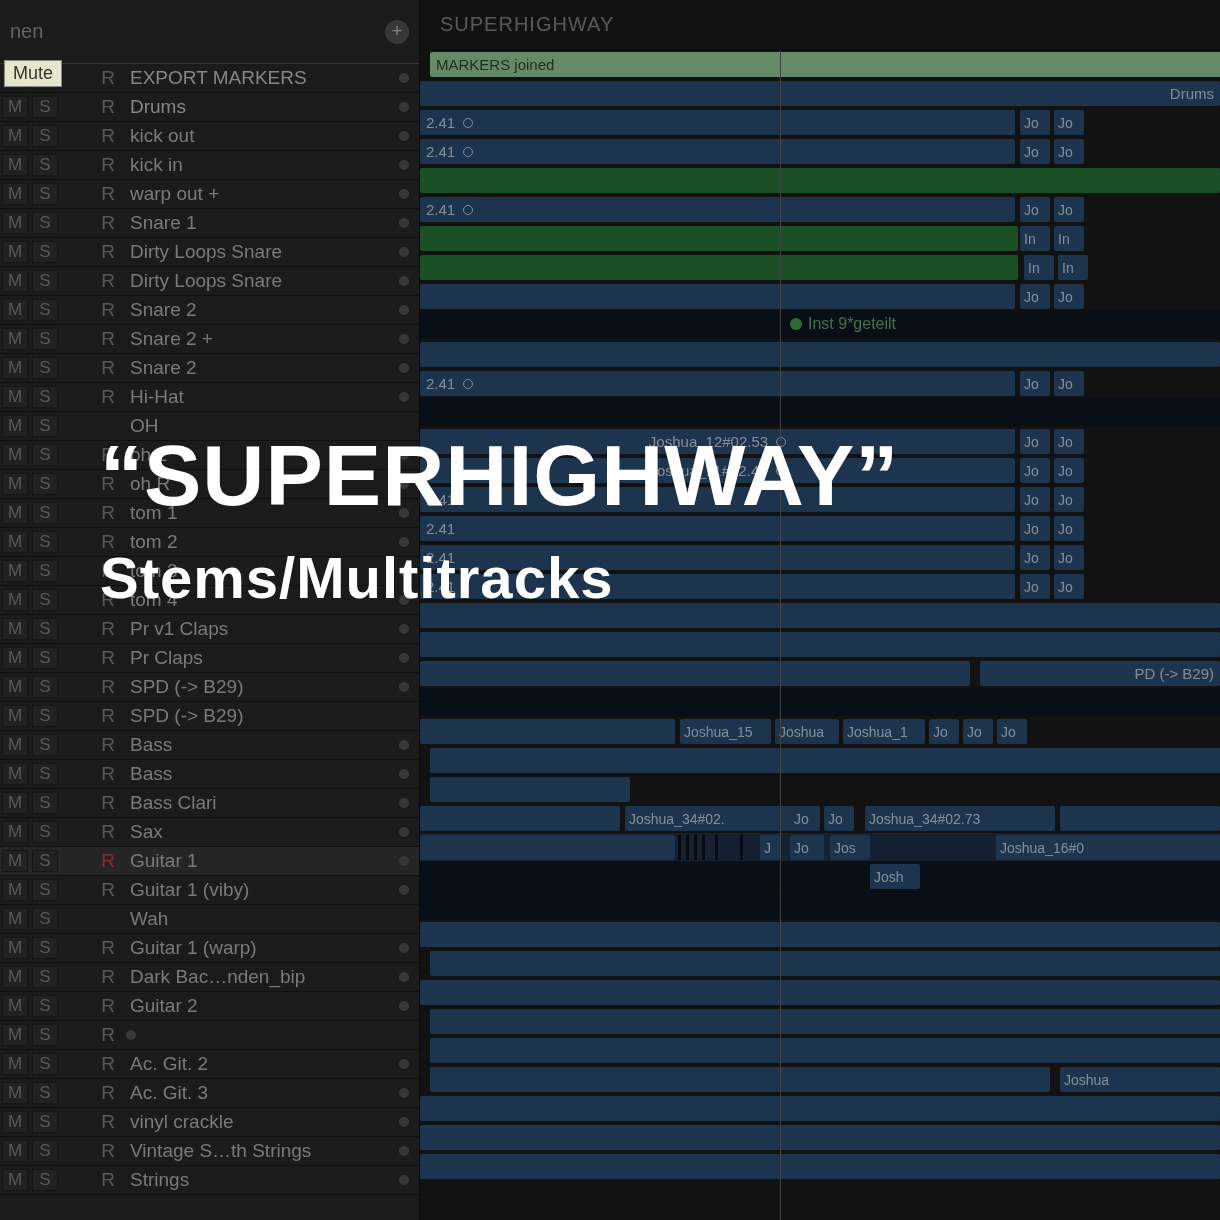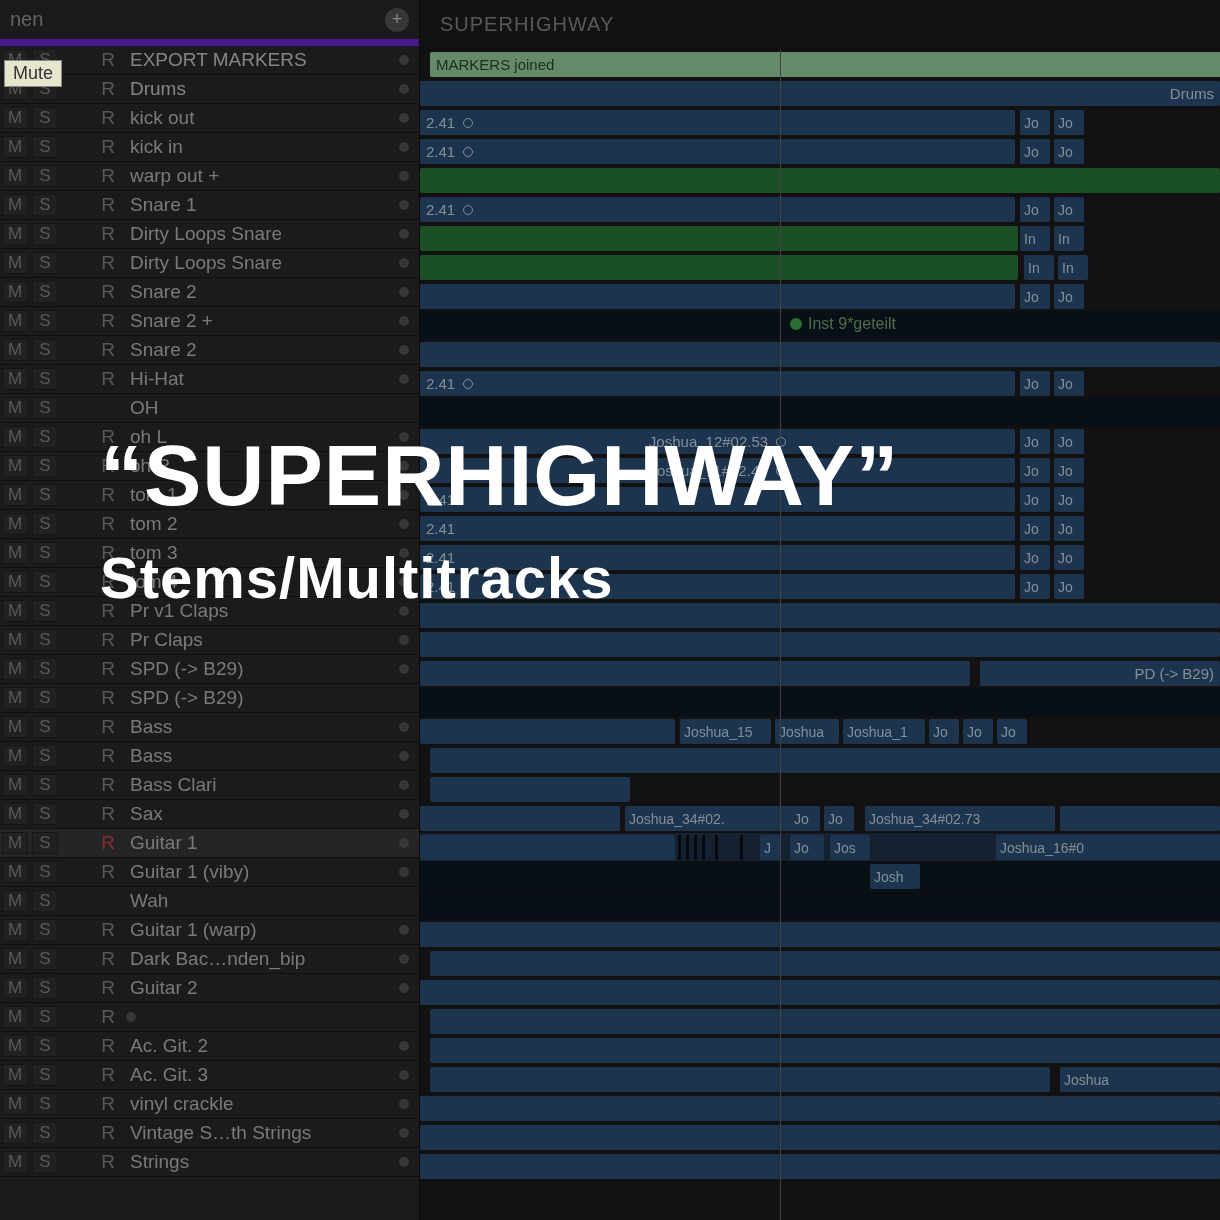--- a/index.html
+++ b/index.html
@@ -32,25 +32,25 @@
     border-right: 1px solid #111;
     position: relative;
   }
   .right-panel {
     flex: 1;
     background: #1d1d1d;
     position: relative;
     overflow: hidden;
   }
   .header-row {
-    height: 46px;
+    height: 64px;
     display: flex;
     align-items: center;
     padding: 0 10px;
-    border-bottom: 7px solid #6d28d9;
+    border-bottom: 1px solid #6d28d9;
     font-size: 20px;
     color: #999;
   }
   .left-panel .header-row { justify-content: space-between; }
   .add-btn {
     width: 24px; height: 24px;
     border-radius: 50%;
     background: #555;
     color: #ccc;
     display: flex; align-items: center; justify-content: center;

